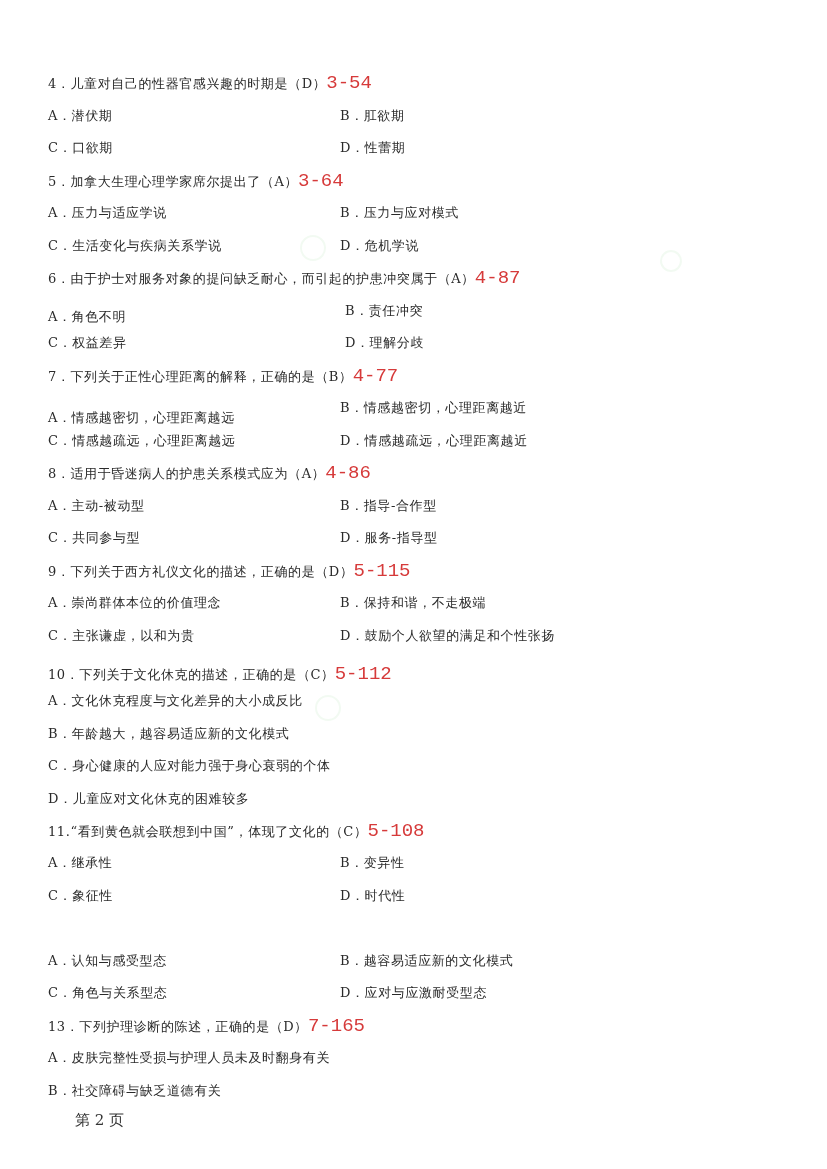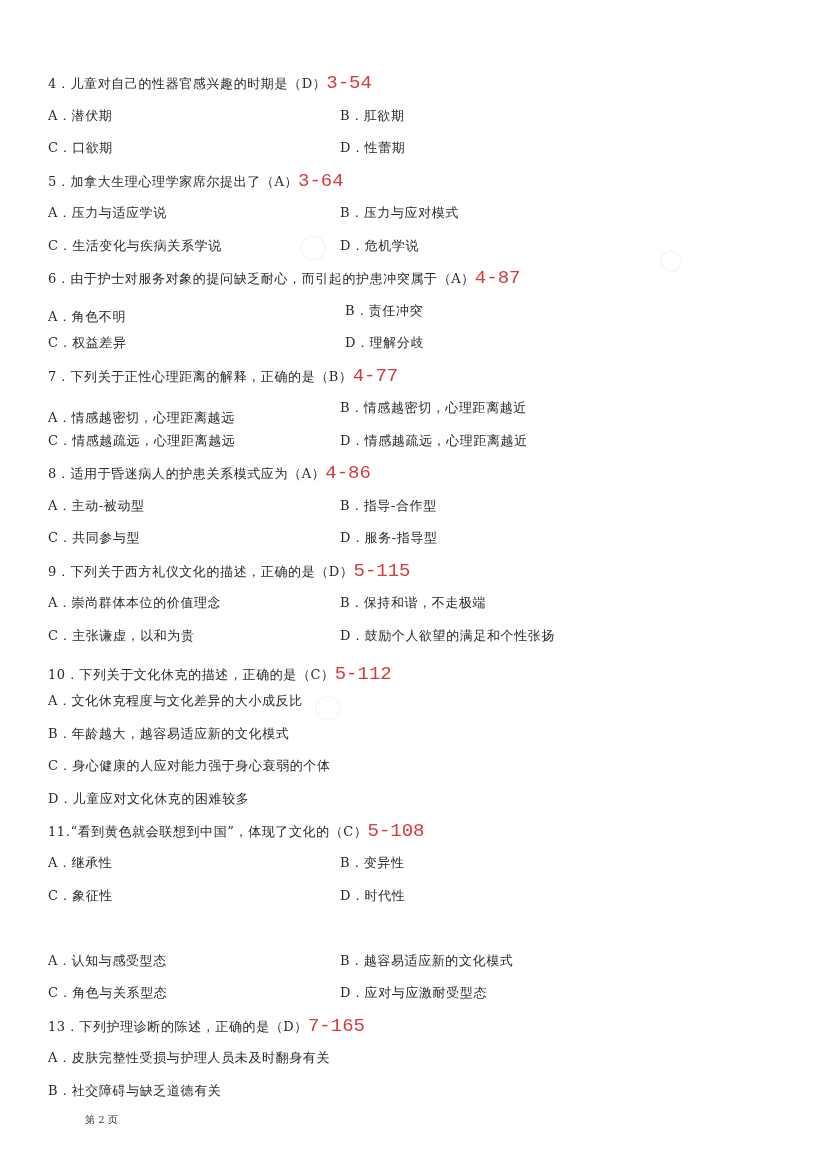--- a/index.html
+++ b/index.html
@@ -14,21 +14,21 @@
     font-size: 13px; white-space: nowrap; letter-spacing: 0.6px;
   }
   .col-b { left: 340px; }
   .col-b.shift { left: 345px; }
   .ref { color: #d63a3a; font-family: Liberation Mono, monospace; font-size: 19px; letter-spacing: 0; }
   .em { position: relative; display: inline-block; }
   .em::after {
     content: ""; position: absolute; left: 50%; bottom: -4px; width: 2px; height: 2px;
     background: #2a2a2a; border-radius: 50%; transform: translateX(-50%);
   }
-  .footer { position: absolute; left: 85px; top: 1112px; font-size: 10px; line-height: 16px; color: #333; }
+  .footer { position: absolute; left: 75px; top: 1112px; font-size: 15px; line-height: 16px; color: #333; }
   .wm {
     position: absolute; border-radius: 50%; border: 2px solid rgba(150, 210, 150, 0.12);
     pointer-events: none;
   }
 </style>
 </head>
 <body>
 
 <div class="page">
 

